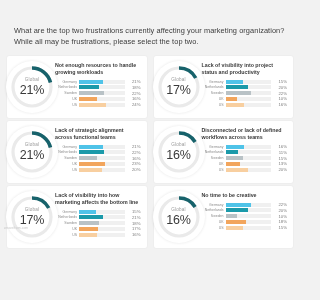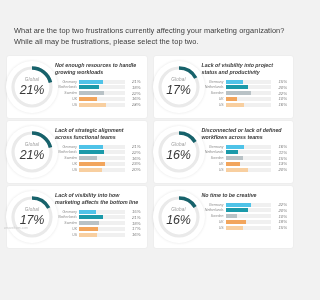--- a/index.html
+++ b/index.html
@@ -34,21 +34,20 @@
 
   .card {
     position: relative;
     background: #ffffff;
     border-radius: 2px;
     box-shadow: 0 0 2px rgba(0,0,0,0.07);
     padding: 5px 6px 5px 48px;
     display: flex;
     flex-direction: column;
     justify-content: flex-start;
-    font-style: italic;
   }
 
   .donut-wrap {
     position: absolute;
     left: -1px; top: 50%;
     transform: translateY(-50%);
     width: 52px; height: 52px;
     background: #ffffff;
     border-radius: 50%;
     box-shadow: 0 0 3px rgba(0,0,0,0.10);

